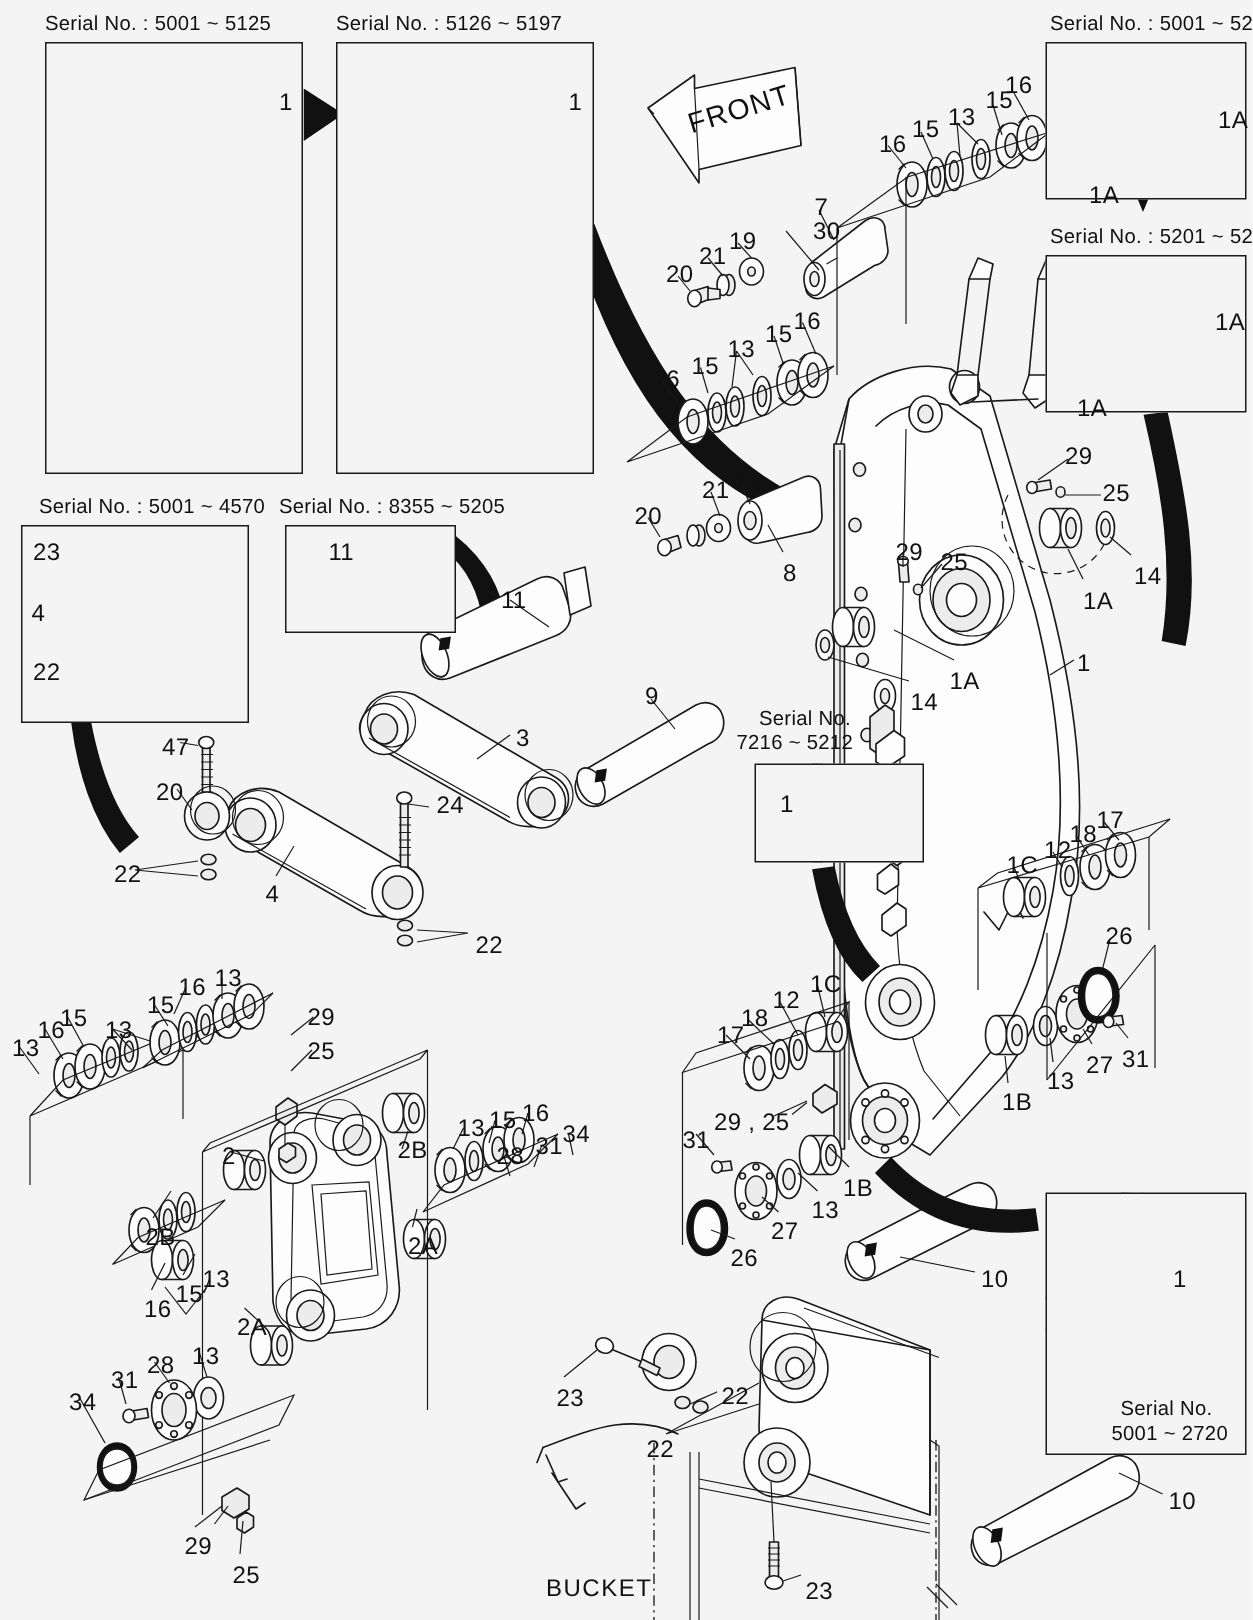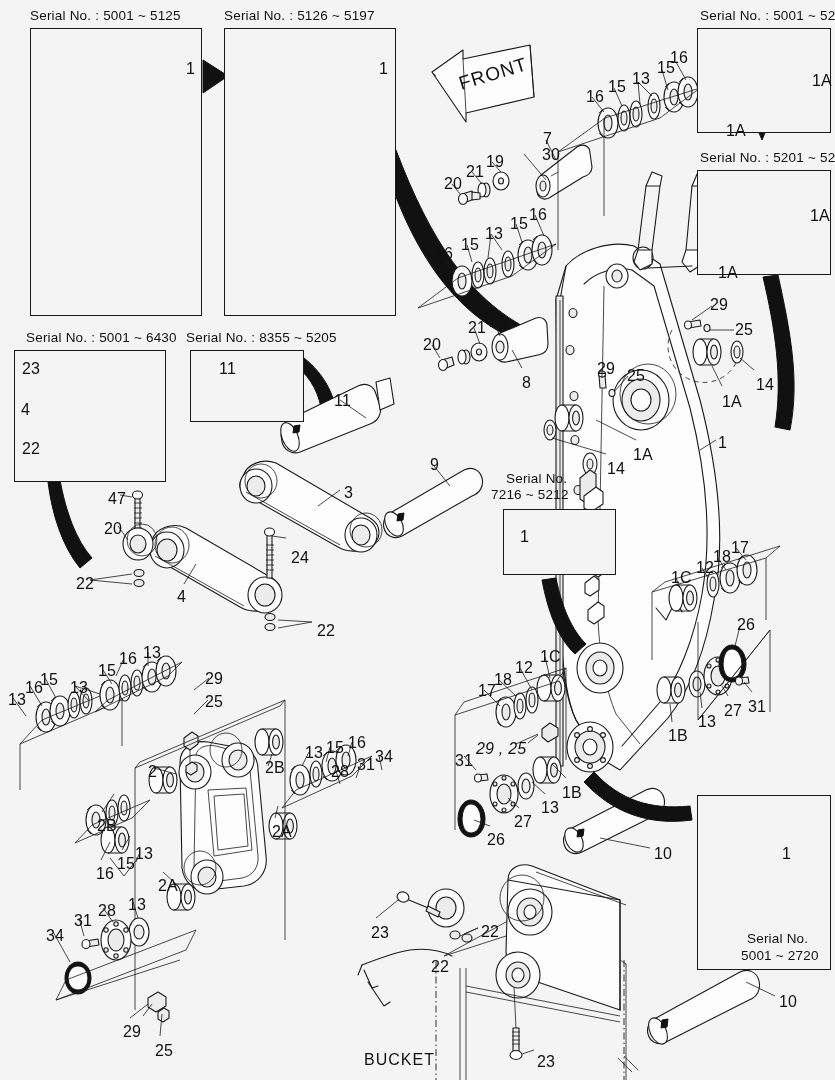--- a/index.html
+++ b/index.html
@@ -757,21 +757,21 @@
   <div class="inset" style="left:224px;top:28px;width:172px;height:288px;"></div>
   <div class="inset" style="left:697px;top:28px;width:134px;height:105px;"></div>
   <div class="inset" style="left:697px;top:170px;width:134px;height:105px;"></div>
   <div class="inset" style="left:14px;top:350px;width:152px;height:132px;"></div>
   <div class="inset" style="left:190px;top:350px;width:114px;height:72px;"></div>
   <div class="inset" style="left:503px;top:509px;width:113px;height:66px;"></div>
   <div class="inset" style="left:697px;top:795px;width:134px;height:175px;"></div>
 
   <div class="lbl serial" style="left:30px;top:9px;">Serial No. : 5001 ~ 5125</div>
   <div class="lbl serial" style="left:224px;top:9px;">Serial No. : 5126 ~ 5197</div>
-  <div class="lbl serial" style="left:26px;top:331px;">Serial No. : 5001 ~ 6430</div>
+  <div class="lbl serial" style="left:26px;top:331px;">Serial No. : 5001 ~ 4570</div>
   <div class="lbl serial" style="left:186px;top:331px;">Serial No. : 8355 ~ 5205</div>
   <div class="lbl serial" style="left:700px;top:9px;">Serial No. : 5001 ~ 5200</div>
   <div class="lbl serial" style="left:700px;top:151px;">Serial No. : 5201 ~ 5285</div>
   <div class="lbl serial" style="left:506px;top:472px;">Serial No.</div>
   <div class="lbl serial" style="left:491px;top:488px;">7216 ~ 5212</div>
   <div class="lbl serial" style="left:747px;top:932px;">Serial No.</div>
   <div class="lbl serial" style="left:741px;top:949px;">5001 ~ 2720</div>
 
   <div class="lbl num" style="left:520px;top:529px;">1</div>
 
@@ -817,37 +817,37 @@
       <div class="lbl num" style="left: 22px; top: 361px;">23</div>
       <div class="lbl num" style="left: 21px; top: 402px;">4</div>
       <div class="lbl num" style="left: 22px; top: 441px;">22</div>
       <div class="lbl num" style="left: 219px; top: 361px;">11</div>
       <div class="lbl num" style="left: 334px; top: 393px;">11</div>
       <div class="lbl num" style="left: 108px; top: 491px;">47</div>
       <div class="lbl num" style="left: 104px; top: 521px;">20</div>
       <div class="lbl num" style="left: 76px; top: 576px;">22</div>
       <div class="lbl num" style="left: 177px; top: 589px;">4</div>
       <div class="lbl num" style="left: 344px; top: 485px;">3</div>
-      <div class="lbl num" style="left: 291px; top: 550px; text-align: right;">24</div>
+      <div class="lbl num" style="left: 291px; top: 530px; text-align: right;">24</div>
       <div class="lbl num" style="left: 317px; top: 623px;">22</div>
       <div class="lbl num" style="left: 430px; top: 457px;">9</div>
       <div class="lbl num" style="left: 671px; top: 570px;">1C</div>
       <div class="lbl num" style="left: 696px; top: 560px;">12</div>
       <div class="lbl num" style="left: 713px; top: 549px;">18</div>
       <div class="lbl num" style="left: 731px; top: 540px;">17</div>
       <div class="lbl num" style="left: 737px; top: 617px;">26</div>
       <div class="lbl num" style="left: 724px; top: 703px;">27</div>
       <div class="lbl num" style="left: 748px; top: 699px;">31</div>
       <div class="lbl num" style="left: 698px; top: 714px;">13</div>
       <div class="lbl num" style="left: 668px; top: 728px;">1B</div>
       <div class="lbl num" style="left: 478px; top: 683px;">17</div>
       <div class="lbl num" style="left: 494px; top: 672px;">18</div>
       <div class="lbl num" style="left: 515px; top: 660px;">12</div>
       <div class="lbl num" style="left: 540px; top: 649px;">1C</div>
-      <div class="lbl num" style="left: 476px; top: 741px; font-style: italic;">29 , 25</div>
+      <div class="lbl num" style="left: 476px; top: 741px;">29 , 25</div>
       <div class="lbl num" style="left: 455px; top: 753px;">31</div>
       <div class="lbl num" style="left: 514px; top: 814px;">27</div>
       <div class="lbl num" style="left: 541px; top: 800px;">13</div>
       <div class="lbl num" style="left: 562px; top: 785px;">1B</div>
       <div class="lbl num" style="left: 487px; top: 832px;">26</div>
       <div class="lbl num" style="left: 654px; top: 846px;">10</div>
       <div class="lbl num" style="left: 779px; top: 994px;">10</div>
       <div class="lbl num" style="left: 782px; top: 846px;">1</div>
       <div class="lbl num" style="left: 119px; top: 651px;">16</div>
       <div class="lbl num" style="left: 143px; top: 645px;">13</div>

